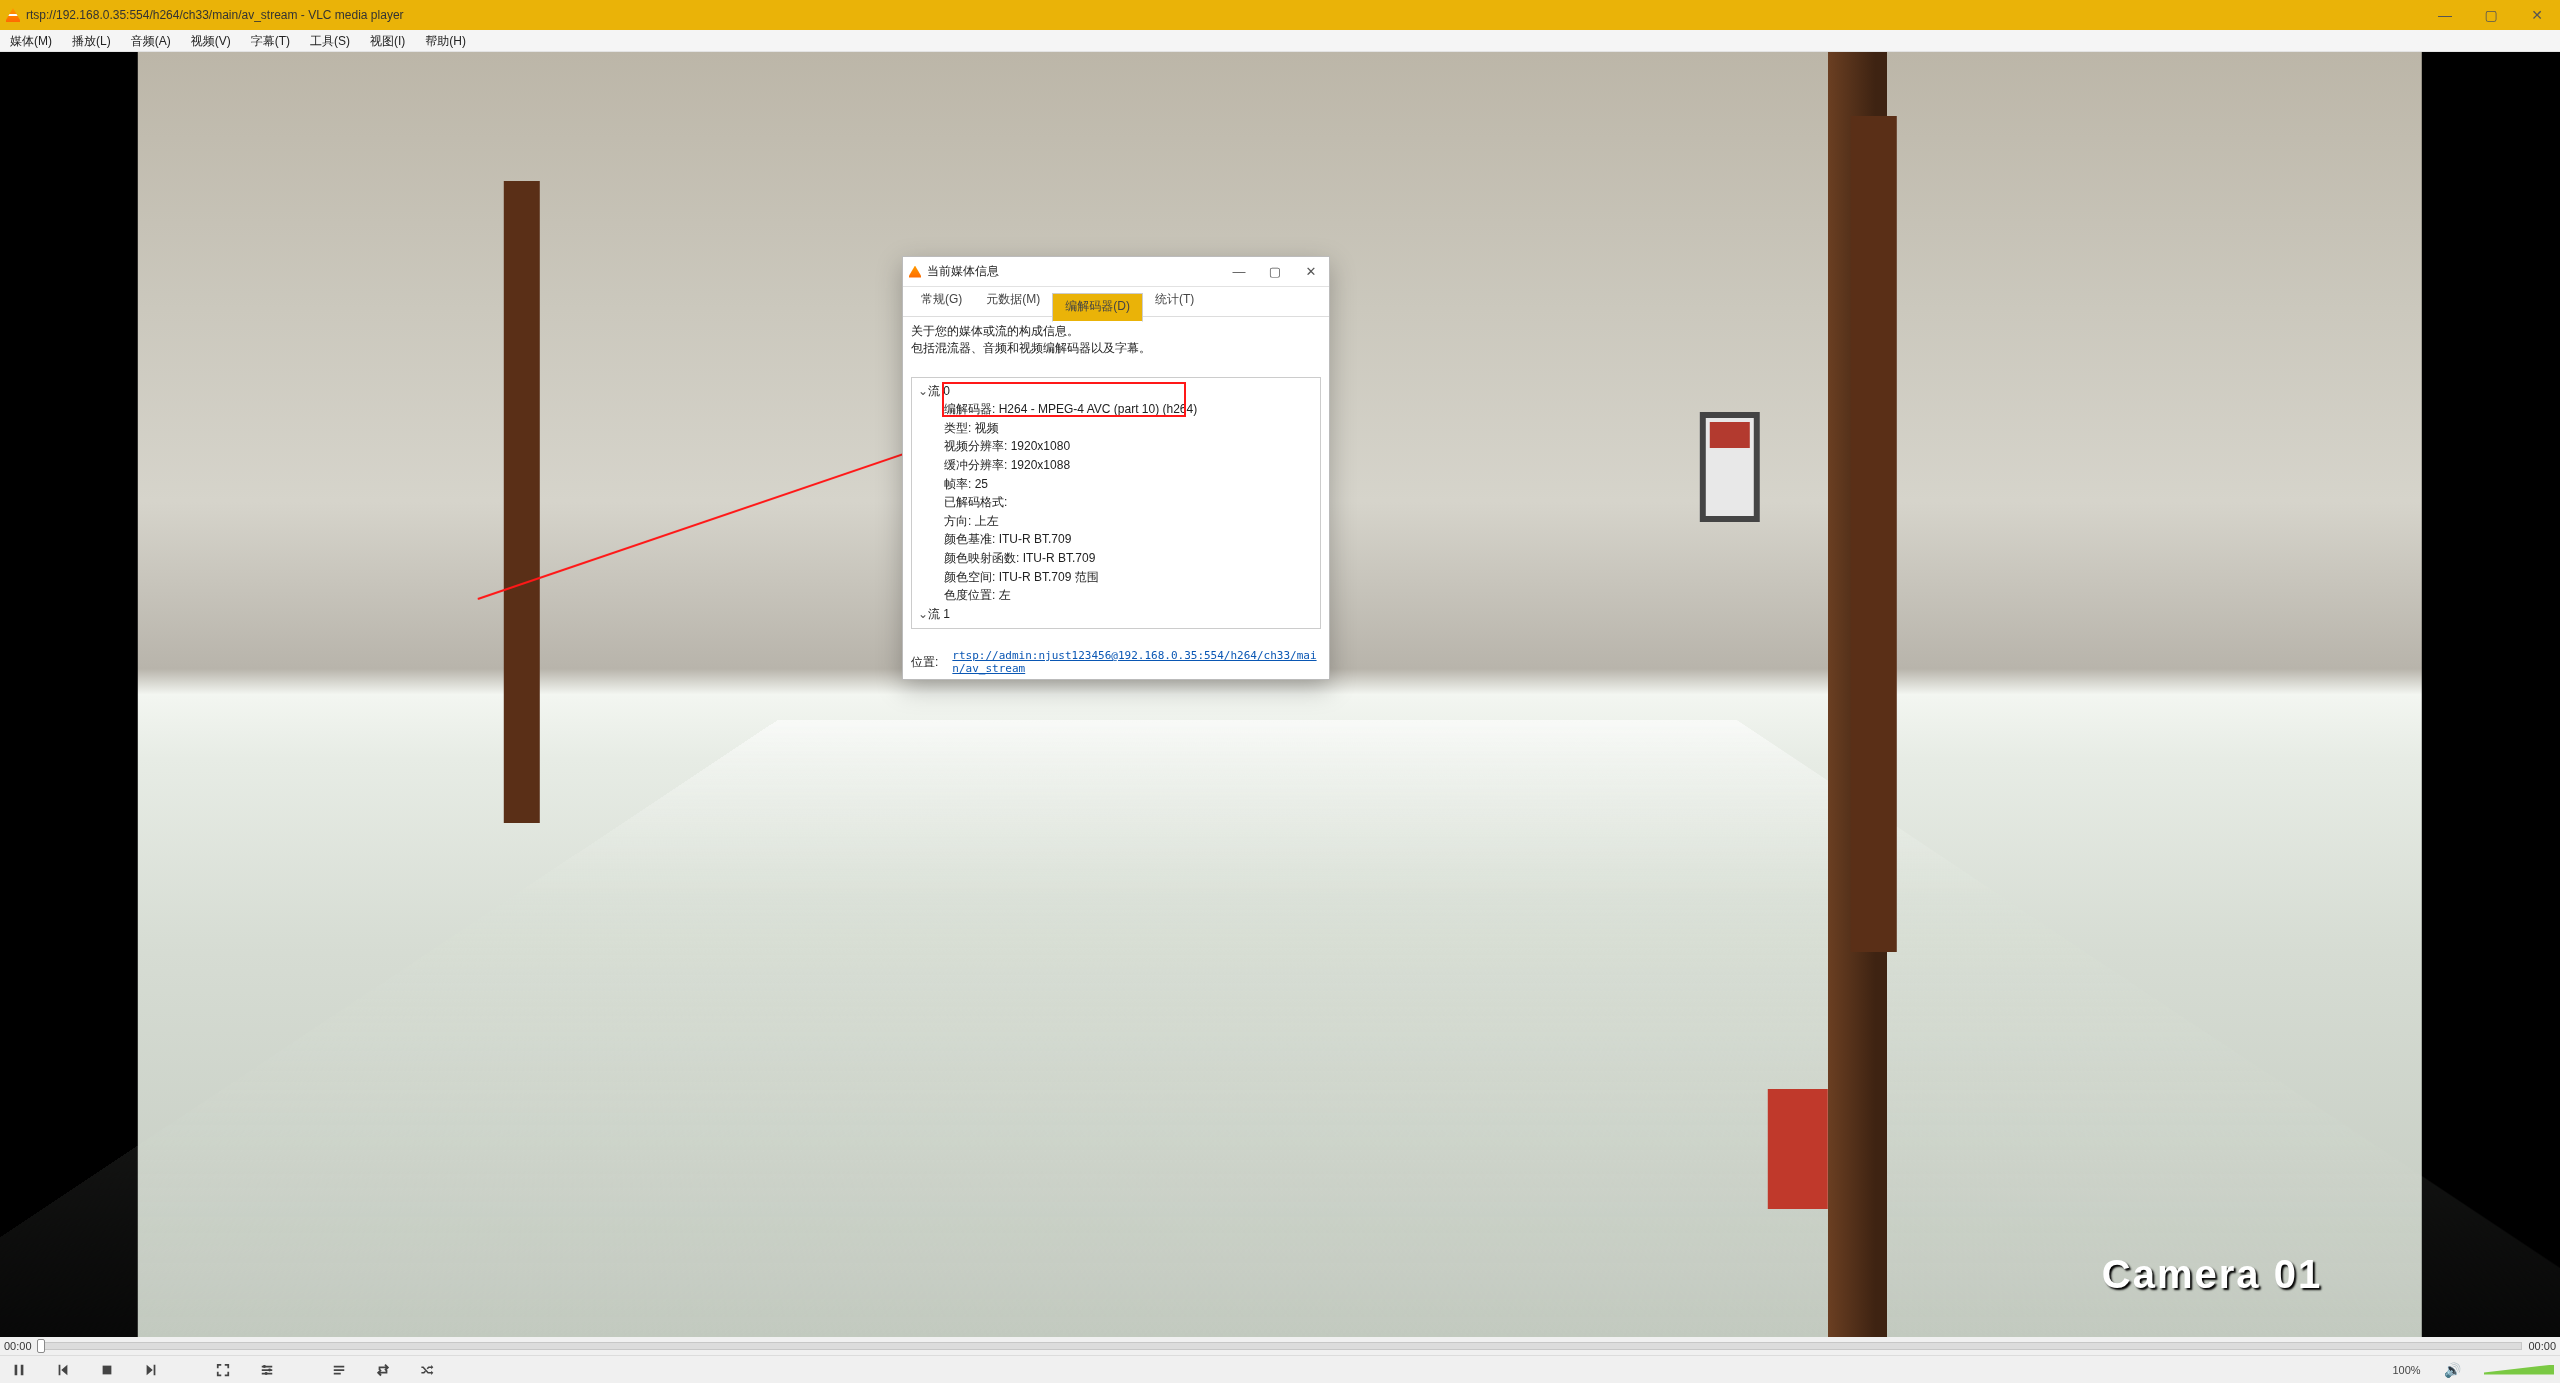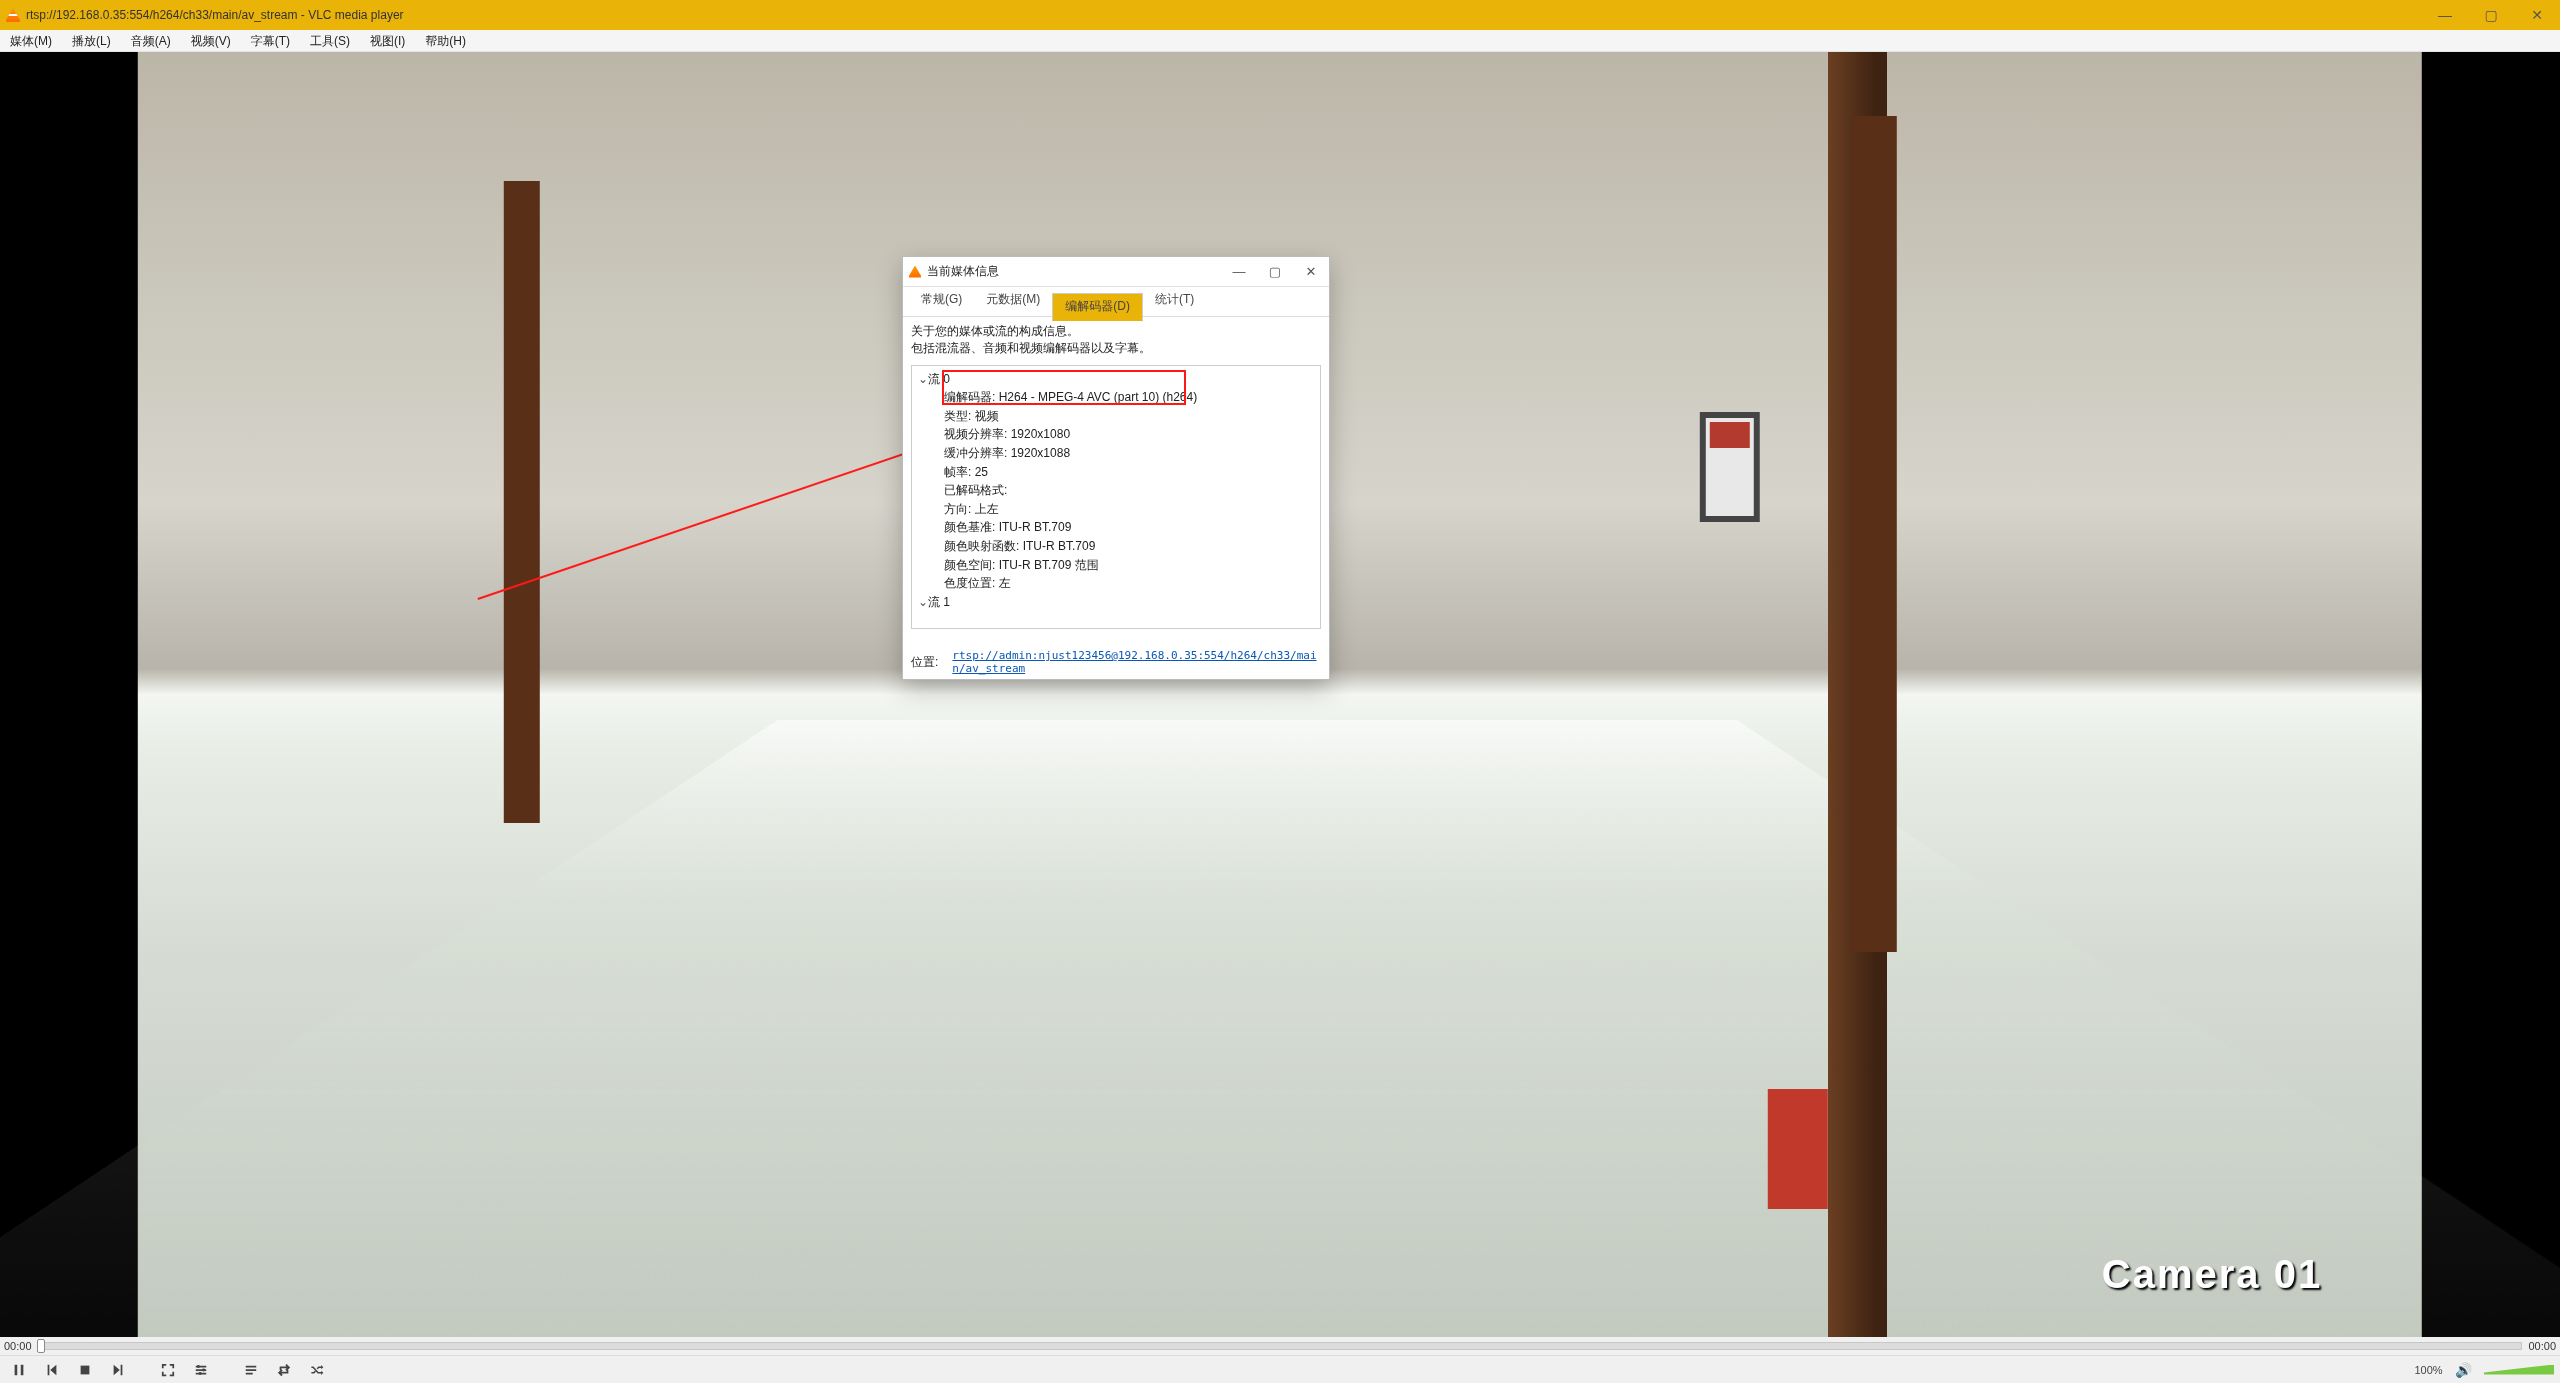--- a/index.html
+++ b/index.html
@@ -110,21 +110,21 @@
   clip-path: polygon(50% 0,100% 85%,100% 100%,0 100%,0 85%);
 }
 .dlg-ctrls { margin-left:auto; display:flex; }
 .dlg-ctrls div { width:36px; height:30px; display:flex; align-items:center; justify-content:center; font-size:13px; color:#555;}
 
 .dlg-tabs { display:flex; border-bottom:1px solid #ddd; padding:0 6px; }
 .dlg-tabs div { padding:4px 12px 6px; font-size:12px; color:#444; cursor:default;}
 .dlg-tabs .active { border:1px solid #ccc; border-bottom:1px solid #fff; position:relative; top:6px; background:#eab308;}
 
 .dlg-body { flex:1; padding:6px 8px 4px; display:flex; flex-direction:column; overflow:hidden;}
-.desc { line-height:1.4; margin-bottom:8px; }
+.desc { line-height:1.4; margin-bottom:20px; }
 
 .tree {
   flex:1; border:1px solid #ccc; padding:4px 4px; overflow:auto; line-height:1.55;
   font-size:12px;
 }
 .tree .stream { margin-left:2px; }
 .tree .chev { display:inline-block; width:10px; color:#555; }
 .tree .leaf { margin-left:28px; white-space:nowrap; }
 .anno-box {
   position:absolute; border:2px solid #ff1818; pointer-events:none;
@@ -144,21 +144,21 @@
 }
 .seek-bar { flex:1; height:8px; background:#dcdcdc; border:1px solid #c7c7c7; position:relative;}
 .seek-bar .knob {
   position:absolute; left:0; top:50%; transform:translate(-2px,-50%);
   width:8px; height:14px; background:#fff; border:1px solid #8a8a8a; border-radius:2px;
 }
 
 
 .controls {
   position:absolute; left:0; right:0; bottom:0; height:28px; background:#f0f0f0;
-  border-top:1px solid #dcdcdc; display:flex; align-items:center; padding:0 6px; gap:7px;
+  border-top:1px solid #dcdcdc; display:flex; align-items:center; padding:0 6px; gap:18px;
 }
 .controls .btn {
   width:26px; height:22px; display:flex; align-items:center; justify-content:center;
   color:#444; font-size:13px; border-radius:2px;
 }
 .controls .sep { width:10px; }
 .controls .spacer { flex:1; }
 .vol {
   width:70px; height:10px; background:linear-gradient(90deg,#7ac943 0%,#7ac943 100%);
   clip-path: polygon(0 80%, 100% 0, 100% 100%, 0 100%);

